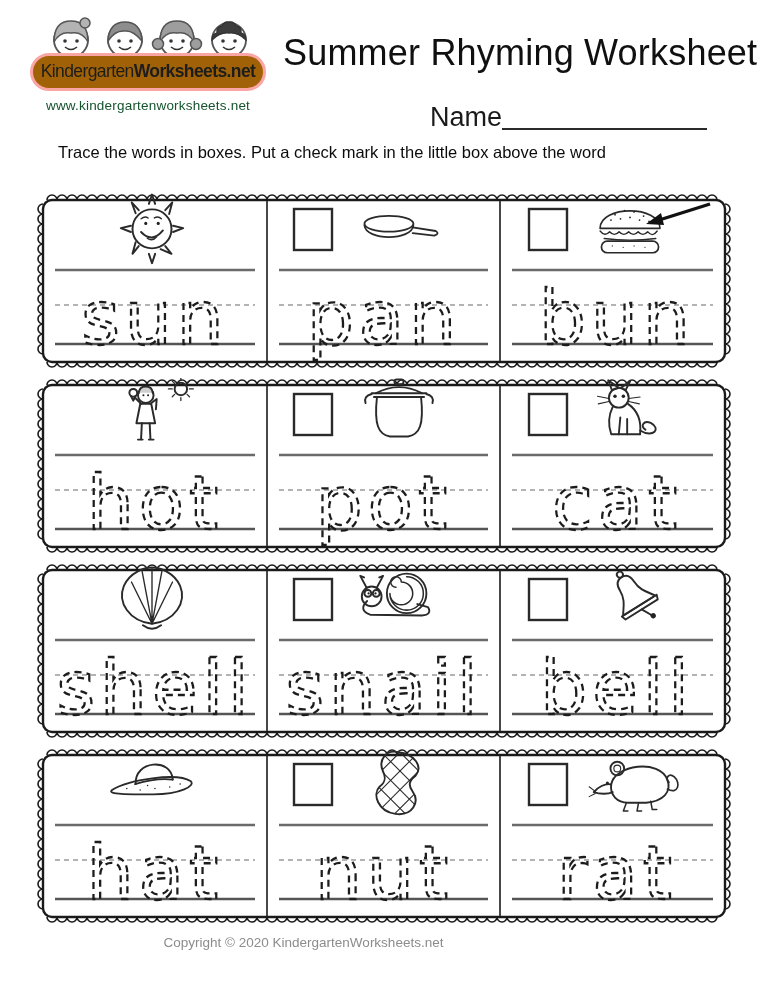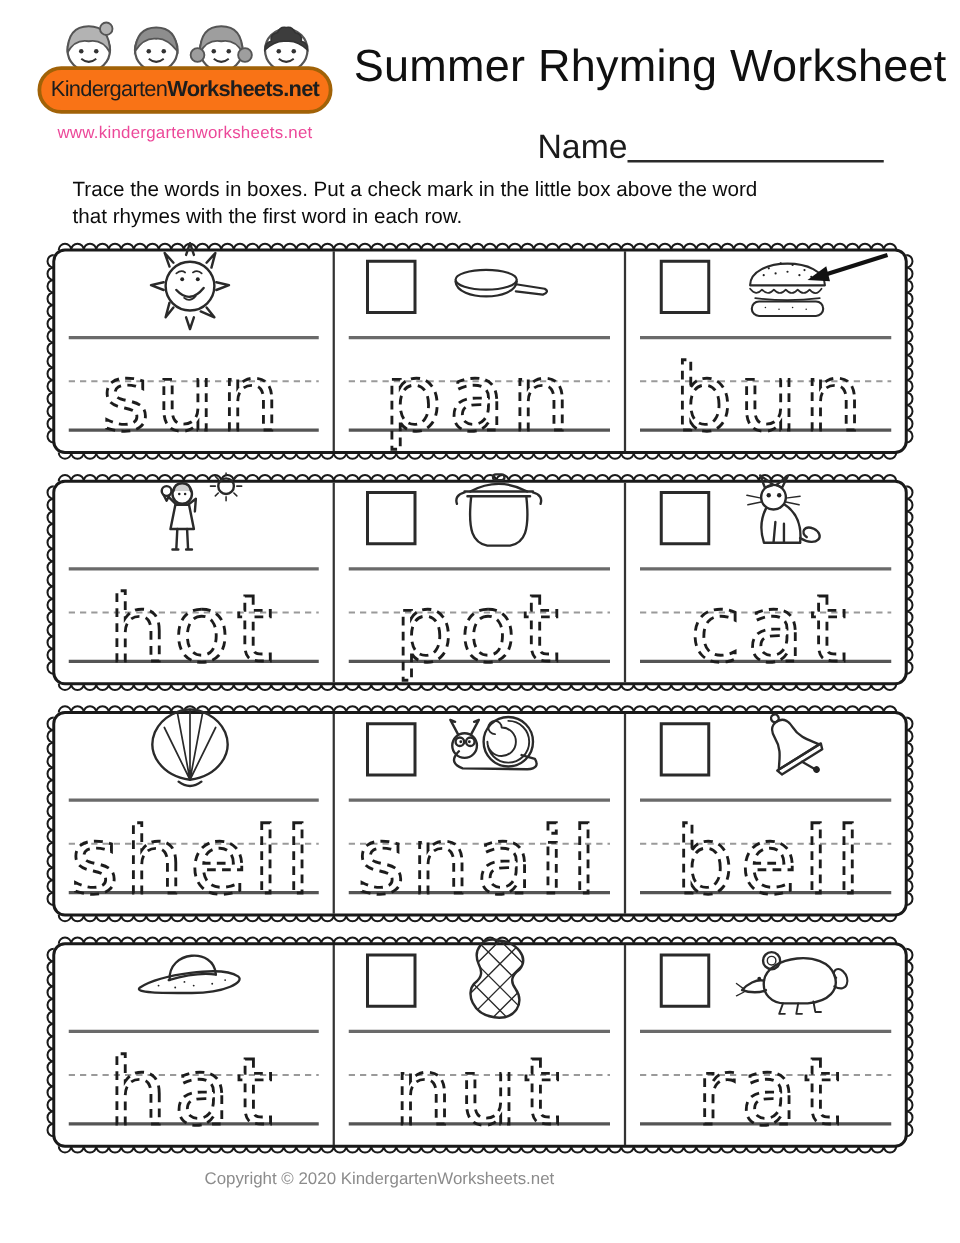--- a/index.html
+++ b/index.html
@@ -1,24 +1,24 @@
 <!DOCTYPE html>
 <html><head>
 <meta charset="utf-8">
 <style>
   html,body{margin:0;padding:0;background:#fff;}
   body{width:768px;height:994px;position:relative;font-family:"Liberation Sans",sans-serif;color:#1a1a1a;overflow:hidden;}
 
   
   .logo{position:absolute;left:30px;top:8px;width:236px;text-align:center;}
   .heads-svg{display:block;margin:0 auto;width:214px;height:58px;}
-  .banner{position:relative;margin-top:-13px;background:#f97316;border:3px solid #a16207;border-radius:22px;
+  .banner{position:relative;margin-top:-13px;background:#a16207;border:3px solid #fca5a5;border-radius:22px;
           padding:5px 4px 6px;font-size:17.5px;letter-spacing:-0.6px;white-space:nowrap;color:#1d1d1d;}
   .brand-bold{font-weight:bold;}
-  .site-url{margin-top:7px;color:#ec4899;font-size:13.5px;letter-spacing:0.2px;}
+  .site-url{margin-top:7px;color:#14532d;font-size:13.5px;letter-spacing:0.2px;}
   .page-title{position:absolute;left:283px;top:32px;font-size:36px;color:#101010;font-weight:500;letter-spacing:0.2px;}
   .name-row{position:absolute;left:430px;top:101px;font-size:27px;color:#1a1a1a;}
   .name-line{display:inline-block;width:205px;height:27px;border-bottom:2.5px solid #2a2a2a;vertical-align:-4px;}
   .instructions{position:absolute;left:58px;top:142px;width:670px;font-size:16.5px;line-height:1.3;color:#0c0c0c;}
 
   
   .grid{position:absolute;left:34px;top:191px;width:700px;}
   .row{height:180px;margin-bottom:5px;}
   .row svg{display:block;}
   .scallop{fill:none;stroke:#1a1a1a;stroke-width:1.6;}
@@ -250,21 +250,20 @@
   <div class="banner"><span>Kindergarten</span><span class="brand-bold">Worksheets.net</span></div>
   <div class="site-url">www.kindergartenworksheets.net</div>
 </div>
 
 <div class="page-title">Summer Rhyming Worksheet</div>
 
 <div class="name-row"><span>Name</span><span class="name-line"></span></div>
 
 <div class="instructions">
   <div>Trace the words in boxes. Put a check mark in the little box above the word</div>
-  <div>that rhymes with the first word in each row.</div>
 </div>
 
 <div class="grid">
 
   <div class="row">
     <svg width="700" height="180" viewBox="0 0 700 180">
       <path class="scallop" d="M13,9 a5,5 0 0 1 10,0 M23,9 a5,5 0 0 1 10,0 M33,9 a5,5 0 0 1 10,0 M43,9 a5,5 0 0 1 10,0 M53,9 a5,5 0 0 1 10,0 M63,9 a5,5 0 0 1 10,0 M73,9 a5,5 0 0 1 10,0 M83,9 a5,5 0 0 1 10,0 M93,9 a5,5 0 0 1 10,0 M103,9 a5,5 0 0 1 10,0 M113,9 a5,5 0 0 1 10,0 M123,9 a5,5 0 0 1 10,0 M133,9 a5,5 0 0 1 10,0 M143,9 a5,5 0 0 1 10,0 M153,9 a5,5 0 0 1 10,0 M163,9 a5,5 0 0 1 10,0 M173,9 a5,5 0 0 1 10,0 M183,9 a5,5 0 0 1 10,0 M193,9 a5,5 0 0 1 10,0 M203,9 a5,5 0 0 1 10,0 M213,9 a5,5 0 0 1 10,0 M223,9 a5,5 0 0 1 10,0 M233,9 a5,5 0 0 1 10,0 M243,9 a5,5 0 0 1 10,0 M253,9 a5,5 0 0 1 10,0 M263,9 a5,5 0 0 1 10,0 M273,9 a5,5 0 0 1 10,0 M283,9 a5,5 0 0 1 10,0 M293,9 a5,5 0 0 1 10,0 M303,9 a5,5 0 0 1 10,0 M313,9 a5,5 0 0 1 10,0 M323,9 a5,5 0 0 1 10,0 M333,9 a5,5 0 0 1 10,0 M343,9 a5,5 0 0 1 10,0 M353,9 a5,5 0 0 1 10,0 M363,9 a5,5 0 0 1 10,0 M373,9 a5,5 0 0 1 10,0 M383,9 a5,5 0 0 1 10,0 M393,9 a5,5 0 0 1 10,0 M403,9 a5,5 0 0 1 10,0 M413,9 a5,5 0 0 1 10,0 M423,9 a5,5 0 0 1 10,0 M433,9 a5,5 0 0 1 10,0 M443,9 a5,5 0 0 1 10,0 M453,9 a5,5 0 0 1 10,0 M463,9 a5,5 0 0 1 10,0 M473,9 a5,5 0 0 1 10,0 M483,9 a5,5 0 0 1 10,0 M493,9 a5,5 0 0 1 10,0 M503,9 a5,5 0 0 1 10,0 M513,9 a5,5 0 0 1 10,0 M523,9 a5,5 0 0 1 10,0 M533,9 a5,5 0 0 1 10,0 M543,9 a5,5 0 0 1 10,0 M553,9 a5,5 0 0 1 10,0 M563,9 a5,5 0 0 1 10,0 M573,9 a5,5 0 0 1 10,0 M583,9 a5,5 0 0 1 10,0 M593,9 a5,5 0 0 1 10,0 M603,9 a5,5 0 0 1 10,0 M613,9 a5,5 0 0 1 10,0 M623,9 a5,5 0 0 1 10,0 M633,9 a5,5 0 0 1 10,0 M643,9 a5,5 0 0 1 10,0 M653,9 a5,5 0 0 1 10,0 M663,9 a5,5 0 0 1 10,0 M673,9 a5,5 0 0 1 10,0 M13,171 a5,5 0 0 0 10,0 M23,171 a5,5 0 0 0 10,0 M33,171 a5,5 0 0 0 10,0 M43,171 a5,5 0 0 0 10,0 M53,171 a5,5 0 0 0 10,0 M63,171 a5,5 0 0 0 10,0 M73,171 a5,5 0 0 0 10,0 M83,171 a5,5 0 0 0 10,0 M93,171 a5,5 0 0 0 10,0 M103,171 a5,5 0 0 0 10,0 M113,171 a5,5 0 0 0 10,0 M123,171 a5,5 0 0 0 10,0 M133,171 a5,5 0 0 0 10,0 M143,171 a5,5 0 0 0 10,0 M153,171 a5,5 0 0 0 10,0 M163,171 a5,5 0 0 0 10,0 M173,171 a5,5 0 0 0 10,0 M183,171 a5,5 0 0 0 10,0 M193,171 a5,5 0 0 0 10,0 M203,171 a5,5 0 0 0 10,0 M213,171 a5,5 0 0 0 10,0 M223,171 a5,5 0 0 0 10,0 M233,171 a5,5 0 0 0 10,0 M243,171 a5,5 0 0 0 10,0 M253,171 a5,5 0 0 0 10,0 M263,171 a5,5 0 0 0 10,0 M273,171 a5,5 0 0 0 10,0 M283,171 a5,5 0 0 0 10,0 M293,171 a5,5 0 0 0 10,0 M303,171 a5,5 0 0 0 10,0 M313,171 a5,5 0 0 0 10,0 M323,171 a5,5 0 0 0 10,0 M333,171 a5,5 0 0 0 10,0 M343,171 a5,5 0 0 0 10,0 M353,171 a5,5 0 0 0 10,0 M363,171 a5,5 0 0 0 10,0 M373,171 a5,5 0 0 0 10,0 M383,171 a5,5 0 0 0 10,0 M393,171 a5,5 0 0 0 10,0 M403,171 a5,5 0 0 0 10,0 M413,171 a5,5 0 0 0 10,0 M423,171 a5,5 0 0 0 10,0 M433,171 a5,5 0 0 0 10,0 M443,171 a5,5 0 0 0 10,0 M453,171 a5,5 0 0 0 10,0 M463,171 a5,5 0 0 0 10,0 M473,171 a5,5 0 0 0 10,0 M483,171 a5,5 0 0 0 10,0 M493,171 a5,5 0 0 0 10,0 M503,171 a5,5 0 0 0 10,0 M513,171 a5,5 0 0 0 10,0 M523,171 a5,5 0 0 0 10,0 M533,171 a5,5 0 0 0 10,0 M543,171 a5,5 0 0 0 10,0 M553,171 a5,5 0 0 0 10,0 M563,171 a5,5 0 0 0 10,0 M573,171 a5,5 0 0 0 10,0 M583,171 a5,5 0 0 0 10,0 M593,171 a5,5 0 0 0 10,0 M603,171 a5,5 0 0 0 10,0 M613,171 a5,5 0 0 0 10,0 M623,171 a5,5 0 0 0 10,0 M633,171 a5,5 0 0 0 10,0 M643,171 a5,5 0 0 0 10,0 M653,171 a5,5 0 0 0 10,0 M663,171 a5,5 0 0 0 10,0 M673,171 a5,5 0 0 0 10,0 M9,13 a5,5 0 0 0 0,10 M9,23 a5,5 0 0 0 0,10 M9,33 a5,5 0 0 0 0,10 M9,43 a5,5 0 0 0 0,10 M9,53 a5,5 0 0 0 0,10 M9,63 a5,5 0 0 0 0,10 M9,73 a5,5 0 0 0 0,10 M9,83 a5,5 0 0 0 0,10 M9,93 a5,5 0 0 0 0,10 M9,103 a5,5 0 0 0 0,10 M9,113 a5,5 0 0 0 0,10 M9,123 a5,5 0 0 0 0,10 M9,133 a5,5 0 0 0 0,10 M9,143 a5,5 0 0 0 0,10 M9,153 a5,5 0 0 0 0,10 M691,13 a5,5 0 0 1 0,10 M691,23 a5,5 0 0 1 0,10 M691,33 a5,5 0 0 1 0,10 M691,43 a5,5 0 0 1 0,10 M691,53 a5,5 0 0 1 0,10 M691,63 a5,5 0 0 1 0,10 M691,73 a5,5 0 0 1 0,10 M691,83 a5,5 0 0 1 0,10 M691,93 a5,5 0 0 1 0,10 M691,103 a5,5 0 0 1 0,10 M691,113 a5,5 0 0 1 0,10 M691,123 a5,5 0 0 1 0,10 M691,133 a5,5 0 0 1 0,10 M691,143 a5,5 0 0 1 0,10 M691,153 a5,5 0 0 1 0,10 "></path>
       <rect class="frame" x="9" y="9" width="682" height="162" rx="9"></rect>
       <line class="divider" x1="233" y1="10" x2="233" y2="170"></line>
       <line class="divider" x1="466" y1="10" x2="466" y2="170"></line>

